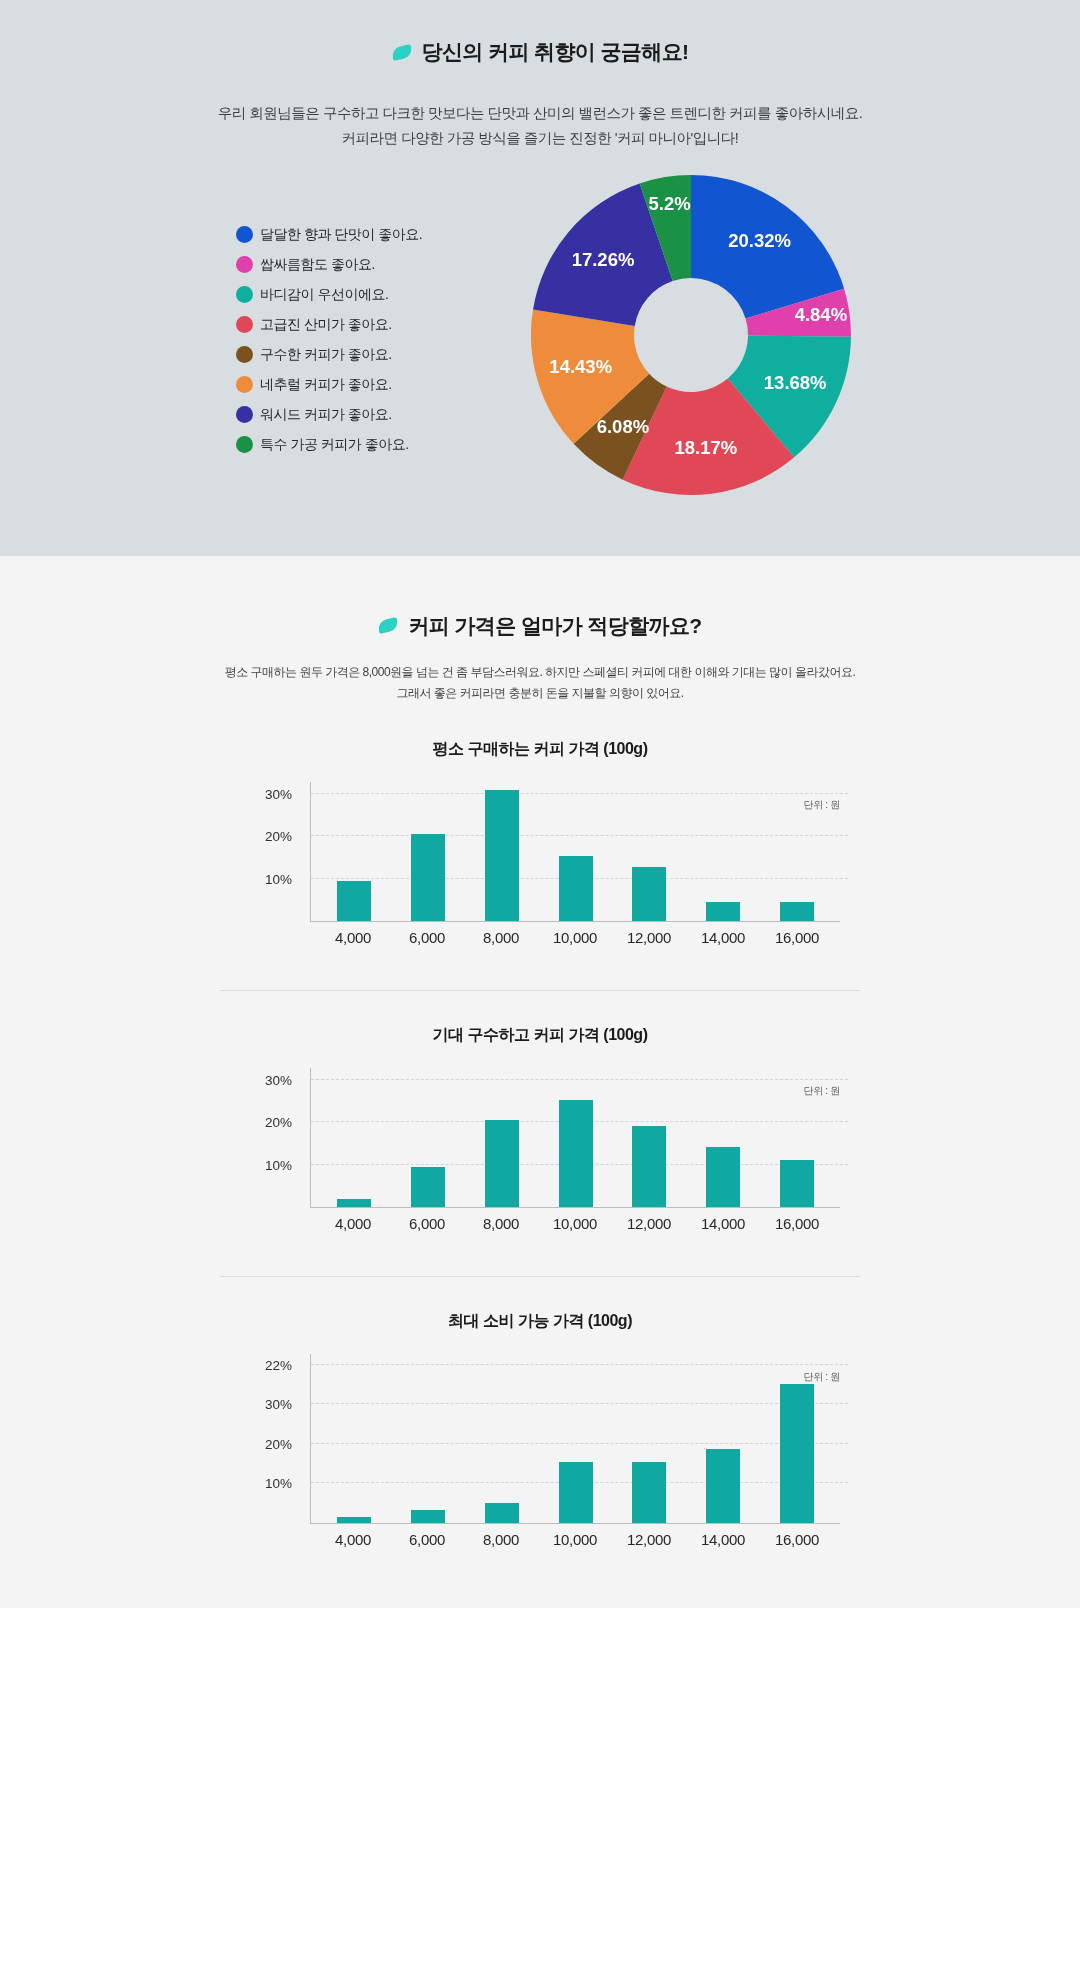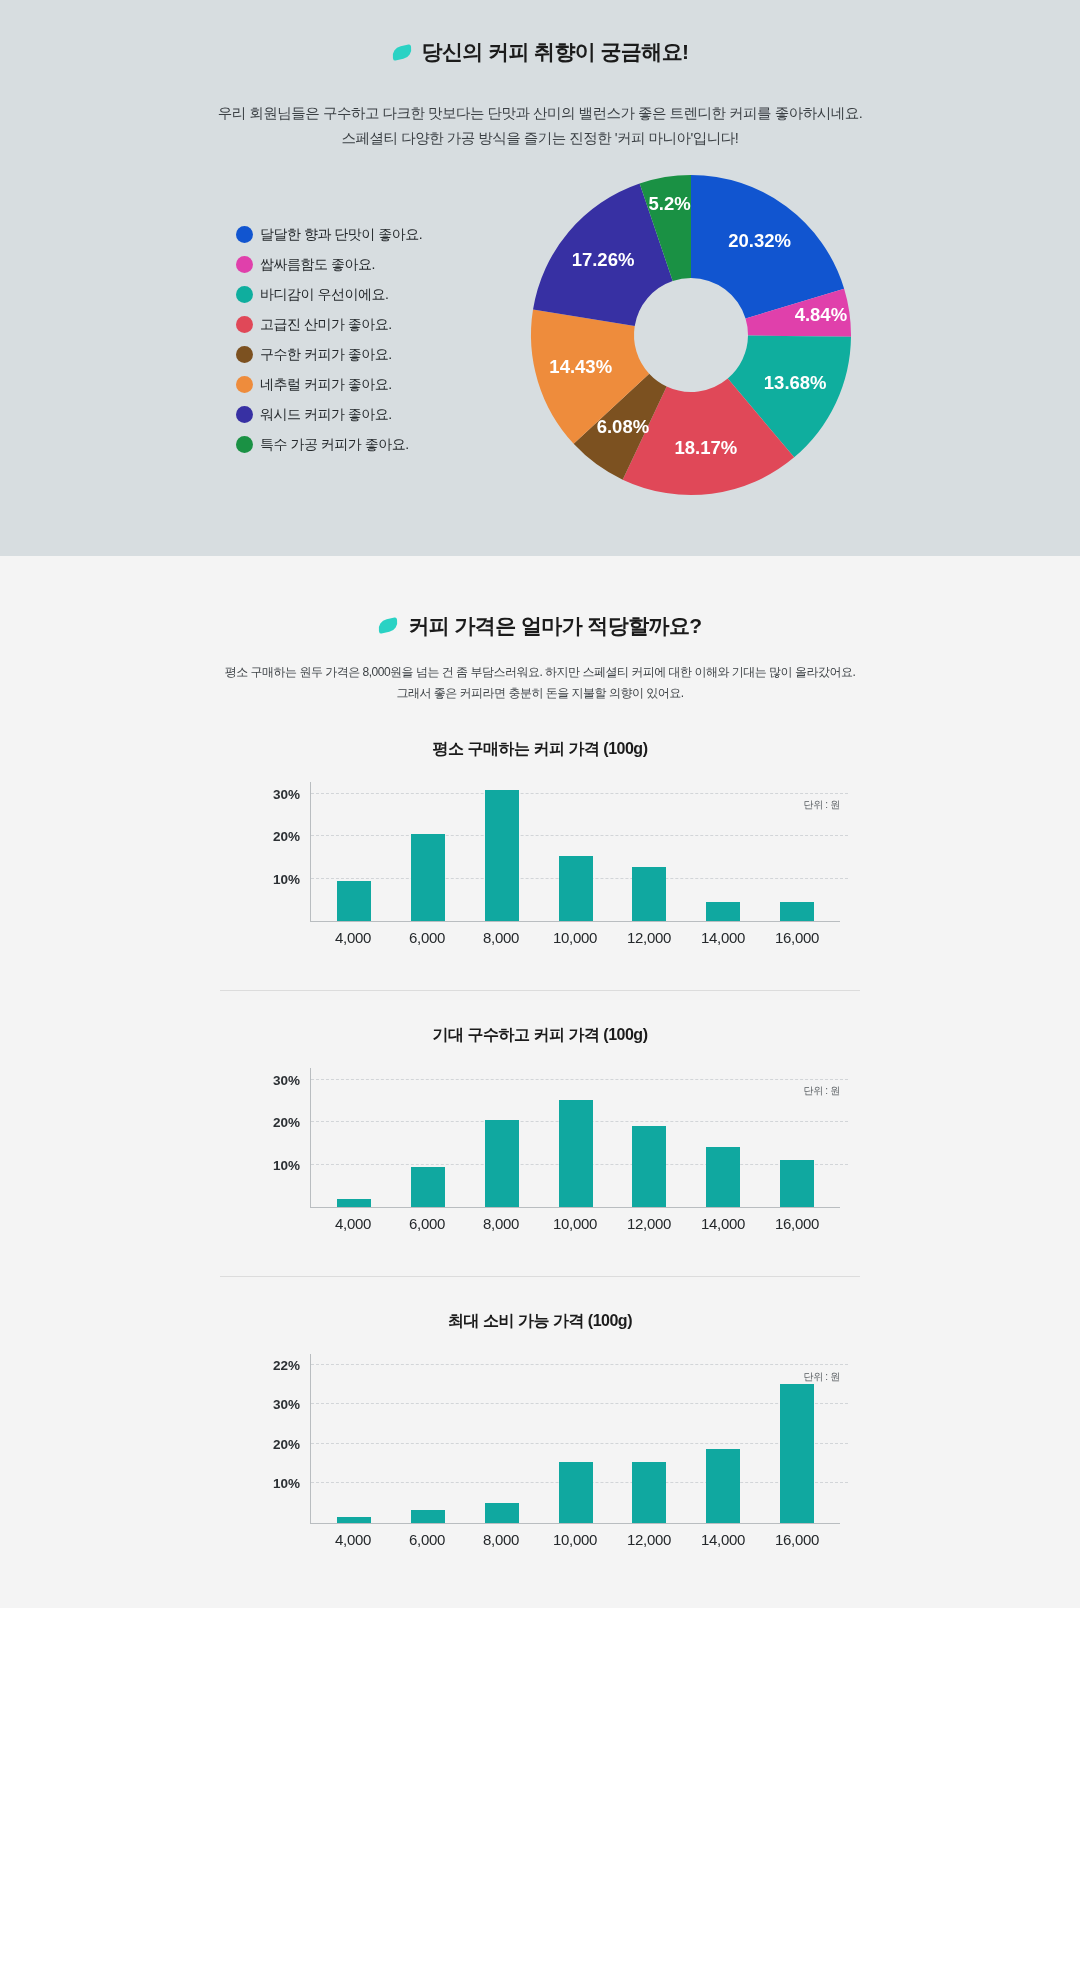--- a/index.html
+++ b/index.html
@@ -129,26 +129,25 @@
     border-bottom: 1.5px solid #b9bdc0;
   }
   .gridline {
     position: absolute;
     left: 0; right: -8px;
     border-top: 1px dashed #d2d5d8;
   }
   .ytick {
     position: absolute;
     right: 100%;
-    margin-right: 11px;
+    margin-right: 19px;
     transform: translateY(-50%);
     font-size: 13.5px;
     color: #2b2f33;
     white-space: nowrap;
-    font-weight: bold;
   }
   .bars {
     position: absolute;
     left: 0; right: 0; bottom: 0; top: 0;
     display: flex;
     align-items: flex-end;
     justify-content: space-around;
     padding: 0 6px;
   }
   .bar-col {
@@ -189,21 +188,21 @@
 
 <section class="section-taste">
 
   <div class="sec-heading">
     <span class="leaf-icon"></span>
     <span>당신의 커피 취향이 궁금해요!</span>
   </div>
 
   <div class="sec-sub">
     <div>우리 회원님들은 구수하고 다크한 맛보다는 단맛과 산미의 밸런스가 좋은 트렌디한 커피를 좋아하시네요.</div>
-    <div>스페셜티 다양한 가공 방식을 즐기는 진정한 '커피 마니아'입니다!</div>
+    <div>커피라면 다양한 가공 방식을 즐기는 진정한 '커피 마니아'입니다!</div>
   </div>
 
   <div class="taste-body">
     <div class="legend" id="donut-legend">
         <div class="legend-item">
           <span class="legend-dot" style="background: rgb(17, 85, 208);"></span>
           <span>달달한 향과 단맛이 좋아요.</span>
         </div>
         <div class="legend-item">
           <span class="legend-dot" style="background: rgb(224, 64, 171);"></span>

